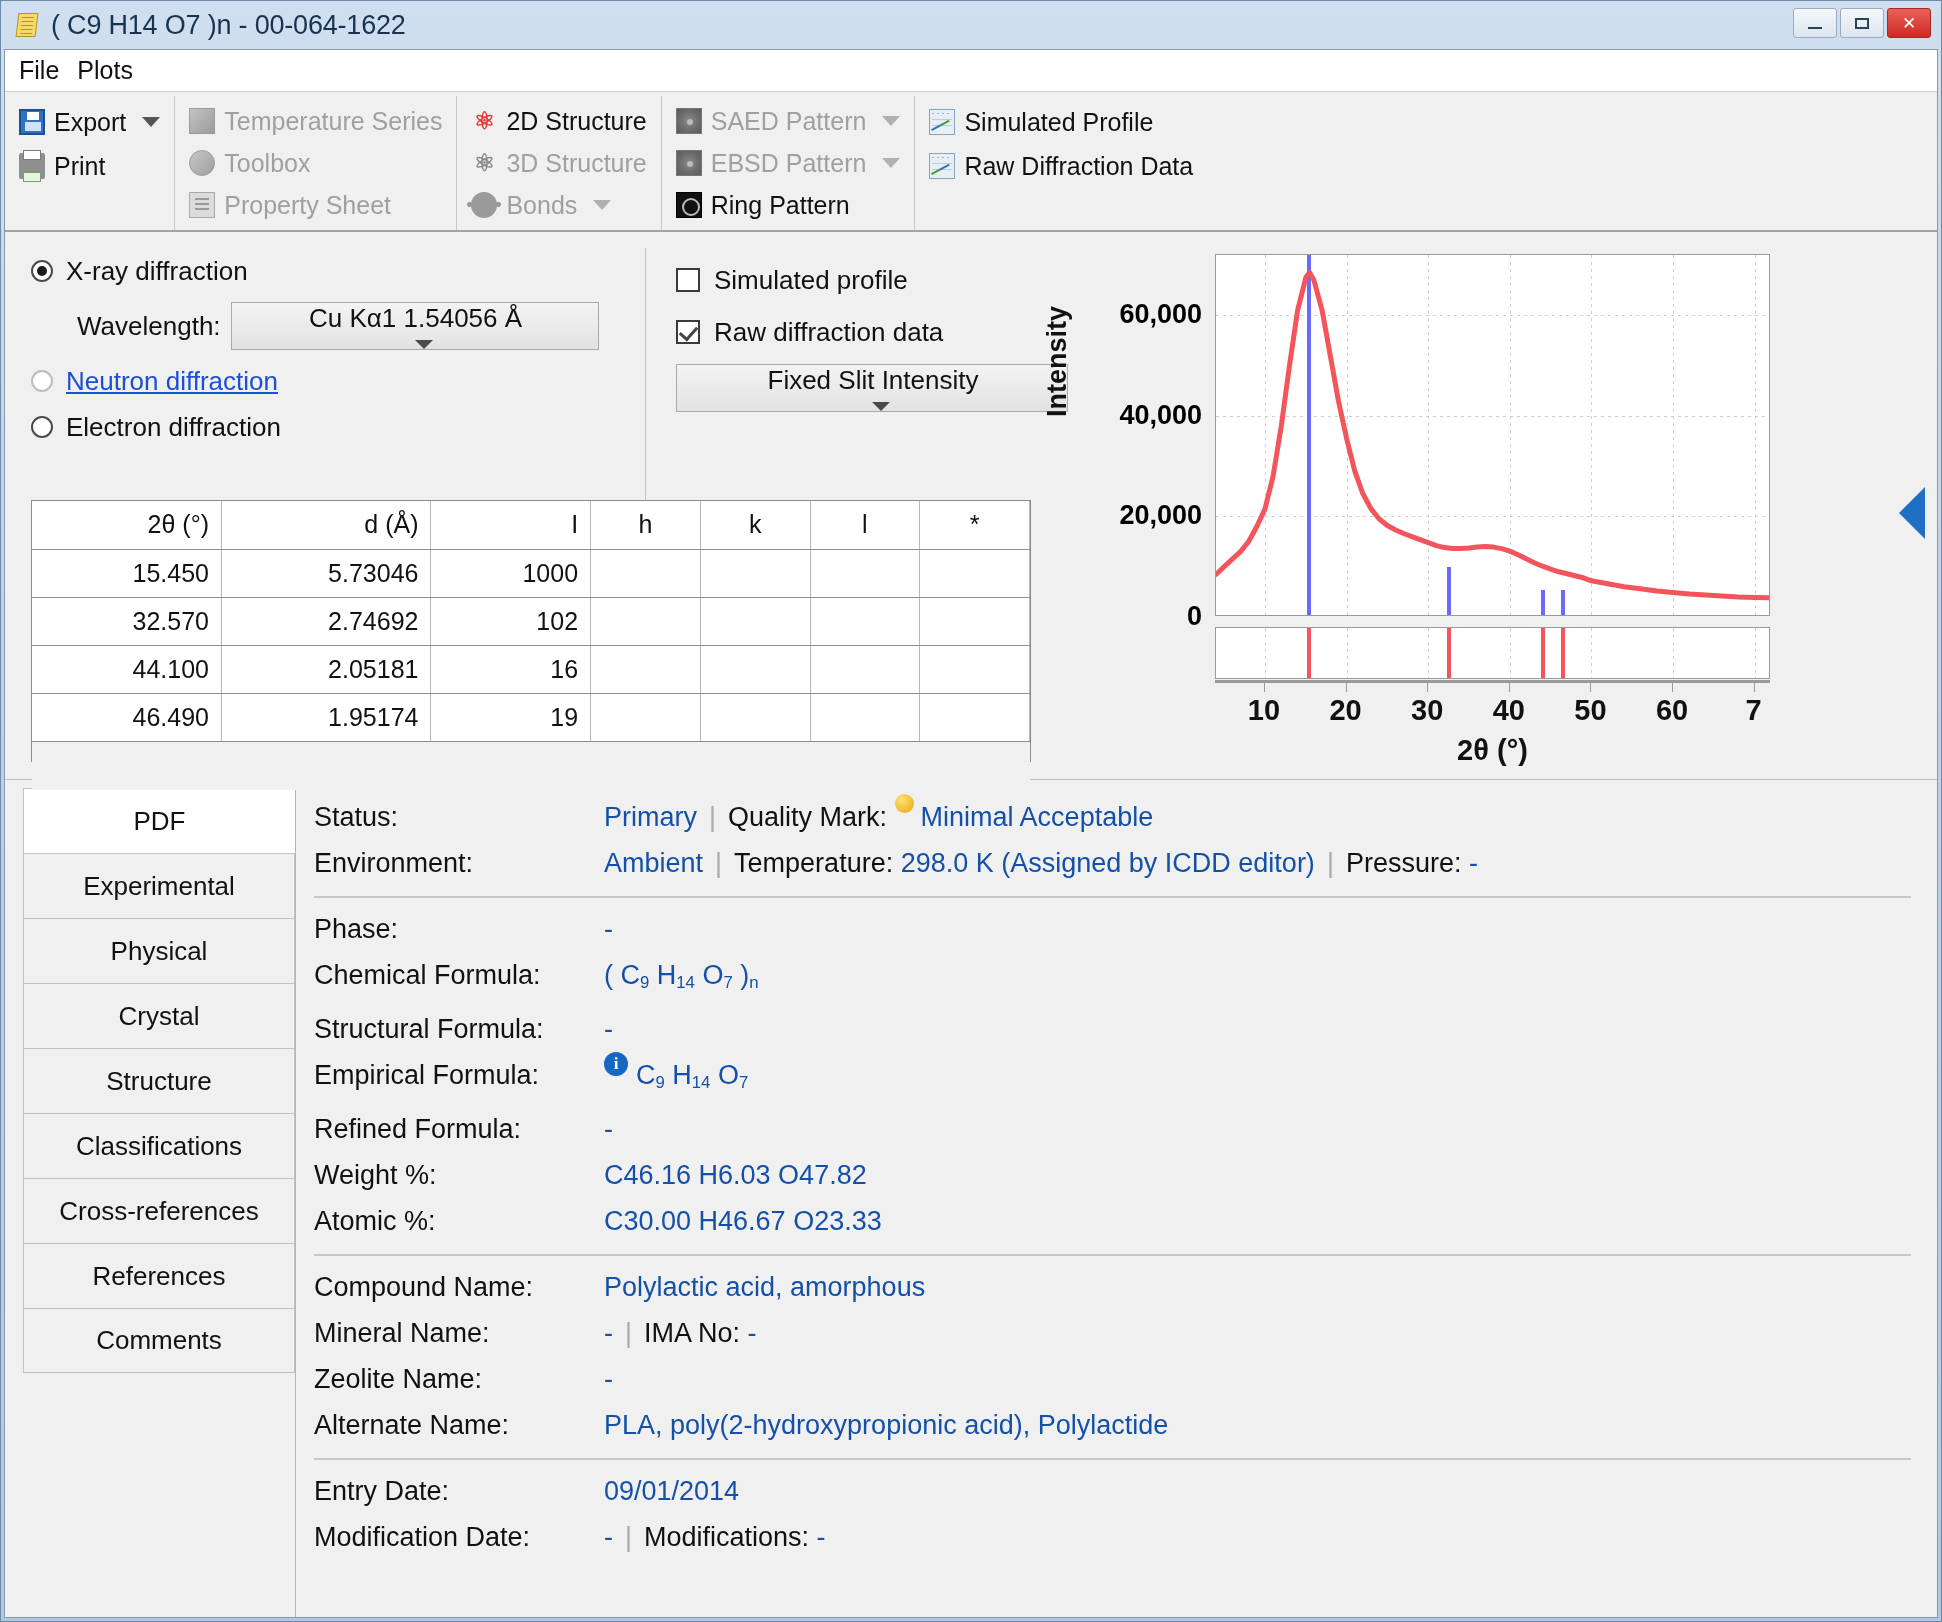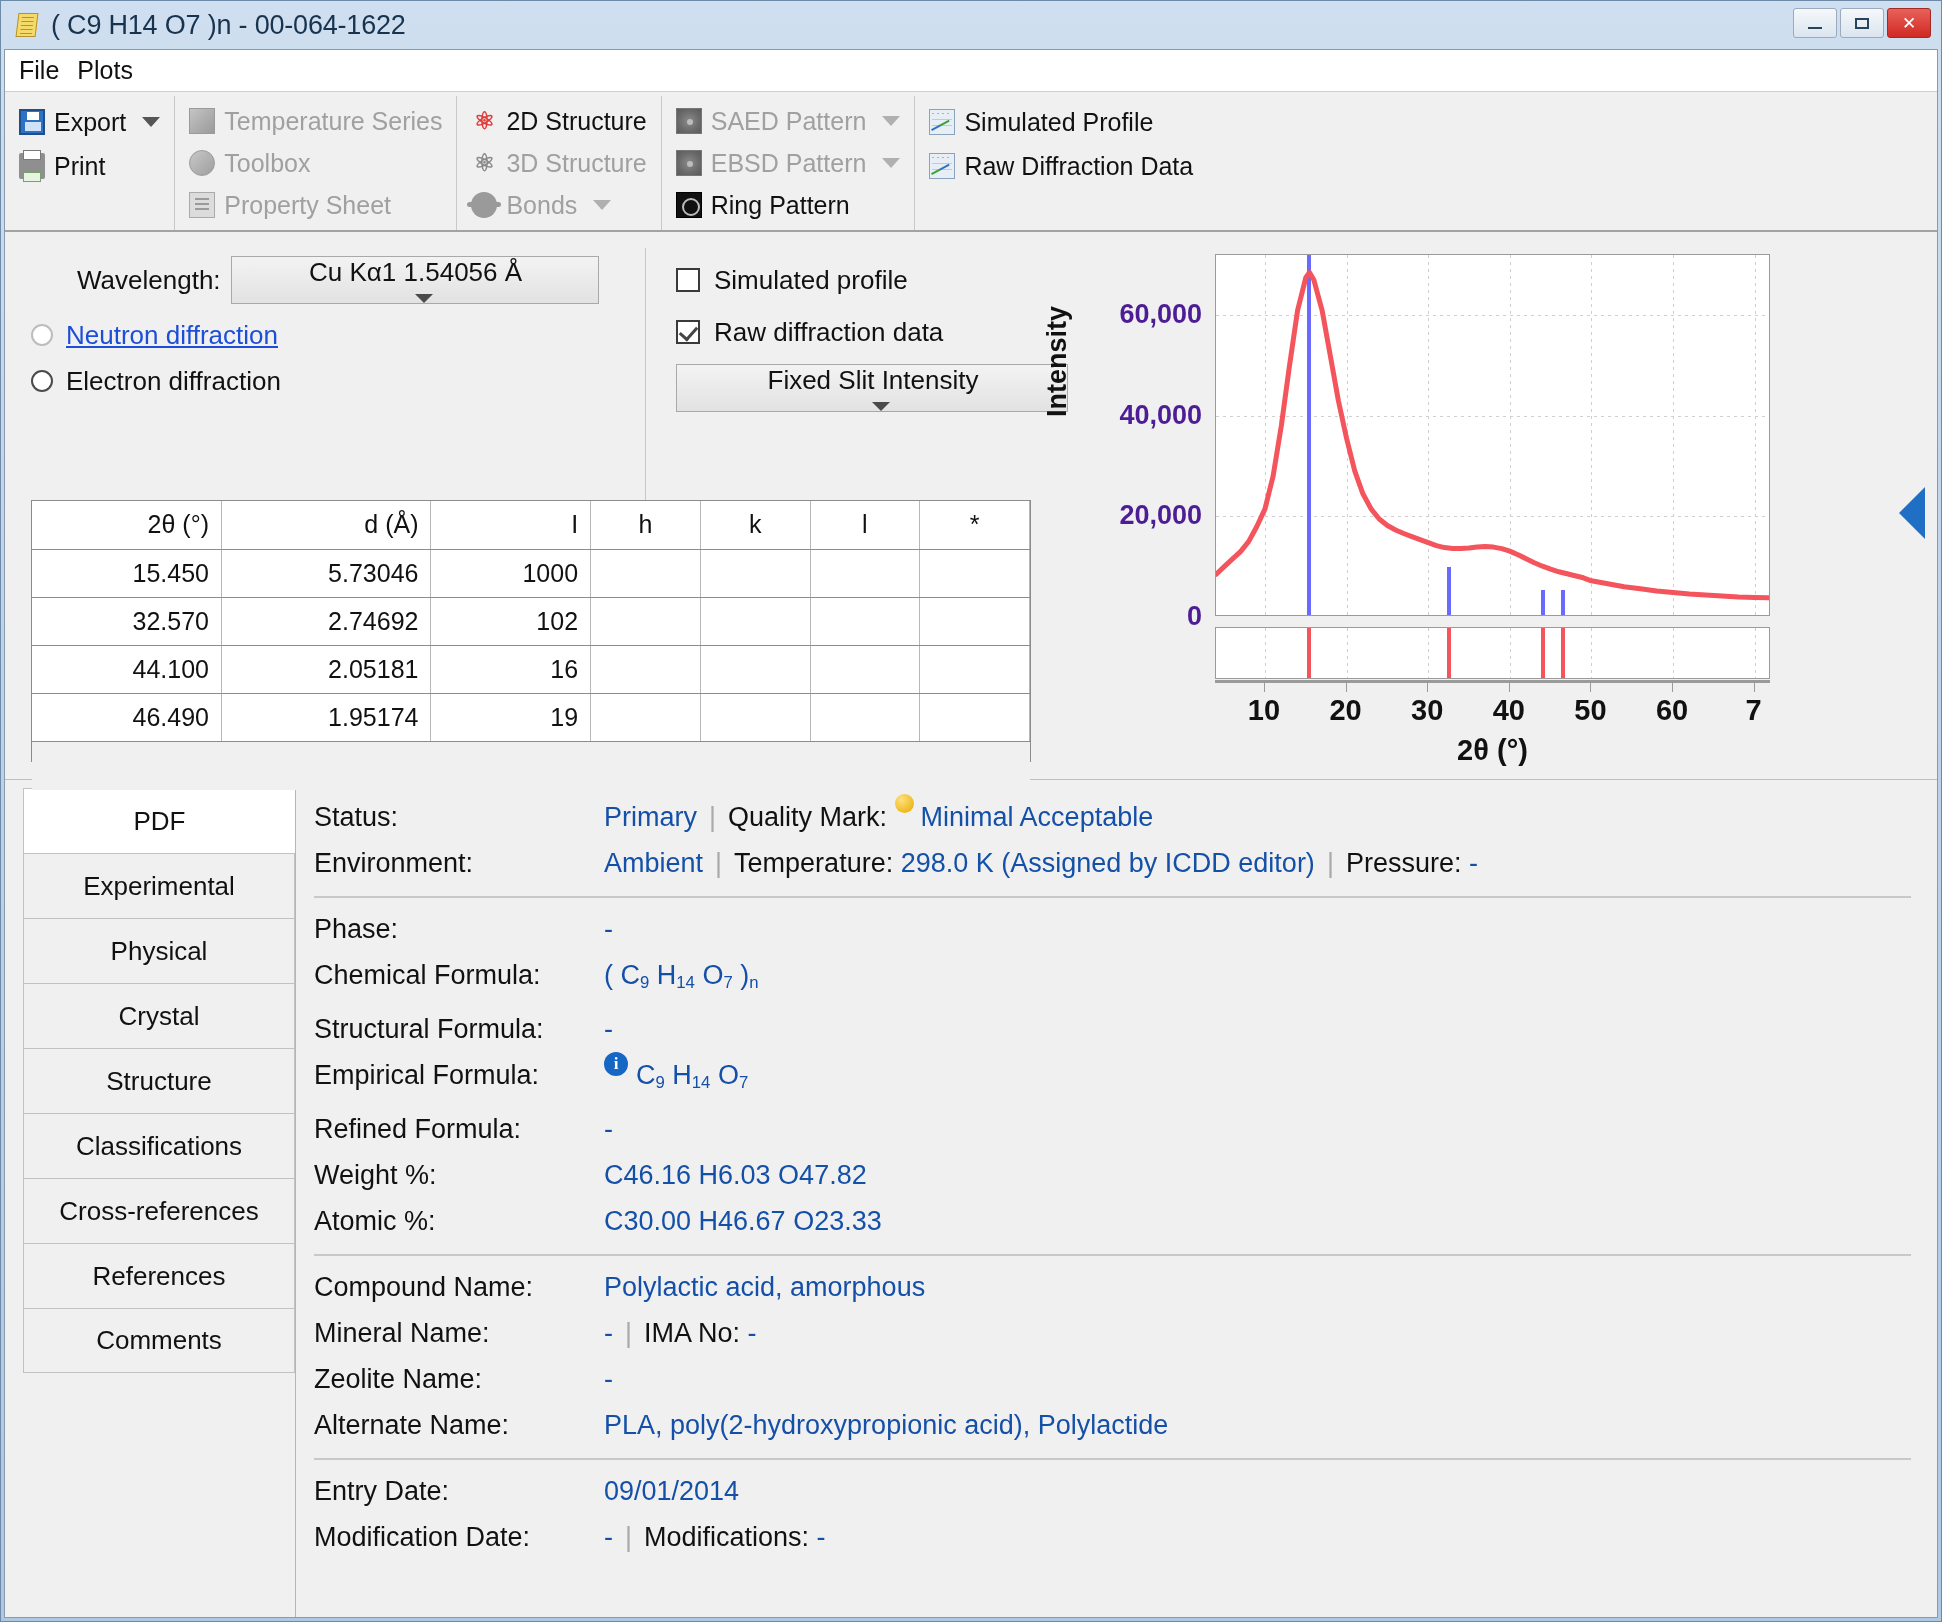--- a/index.html
+++ b/index.html
@@ -205,21 +205,21 @@
   td.bold { font-weight:bold; }
   .tfill { height:48px; background:#f0f0f0; }
   
   .chartarea { position:absolute; left:1035px; top:10px; width:760px; height:530px; }
   .ylabel {
     position:absolute; left:2px; top:175px;
     transform:rotate(-90deg); transform-origin:left top;
     font-size:27px; color:#111; font-weight:bold;
   }
   .yticks { position:absolute; left:12px; top:0; width:150px; height:390px; }
-  .ytick { position:absolute; right:0; font-size:27px; color:#4c1d95; font-weight:bold; transform:translateY(-50%); }
+  .ytick { position:absolute; right:0; font-size:27px; color:#000000; font-weight:bold; transform:translateY(-50%); }
   .plotbox {
     position:absolute; left:175px; top:12px; width:555px; height:362px;
     border:1px solid #9a9a9a; background:#fff; overflow:hidden;
   }
   .stickbox {
     position:absolute; left:175px; top:385px; width:555px; height:52px;
     border:1px solid #9a9a9a; background:#fff; overflow:hidden;
   }
   .xaxis { position:absolute; left:175px; top:438px; width:555px; height:3px; background:#9a9a9a; }
   .xtick { position:absolute; top:438px; width:1px; height:12px; background:#9a9a9a; }
@@ -368,20 +368,24 @@
         <div class="ritem">
           <div class="ricon ic-chart raw"></div>
           <span>Raw Diffraction Data</span>
         </div>
       </div>
     </div>
 
     <div class="upper">
 
       <div class="opts-left">
+        <div class="radio-row">
+          <div class="radio checked"></div>
+          <span>X-ray diffraction</span>
+        </div>
         <div class="wl-row">
           <span class="wl-label">Wavelength:</span>
           <div class="combo wl">
             <span>Cu Kα1 1.54056 Å</span>
             <div class="chev"></div>
           </div>
         </div>
         <div class="radio-row disabled" style="margin-top:8px">
           <div class="radio off"></div>
           <span>Neutron diffraction</span>

